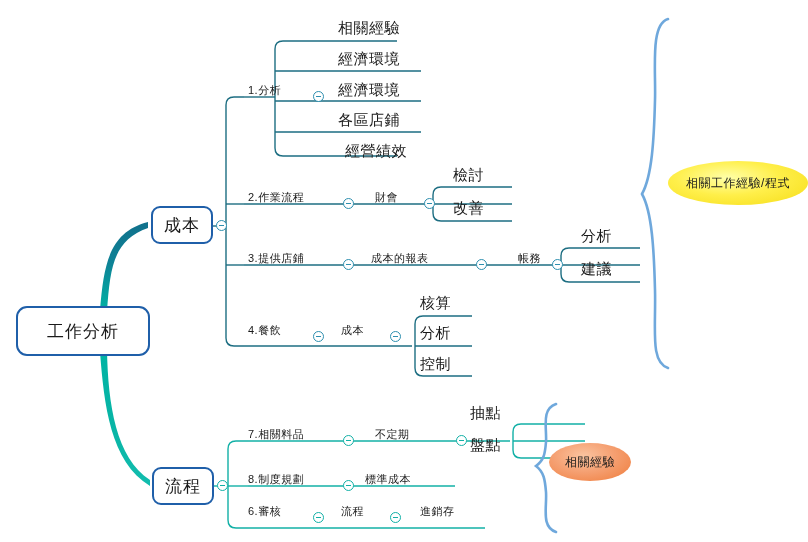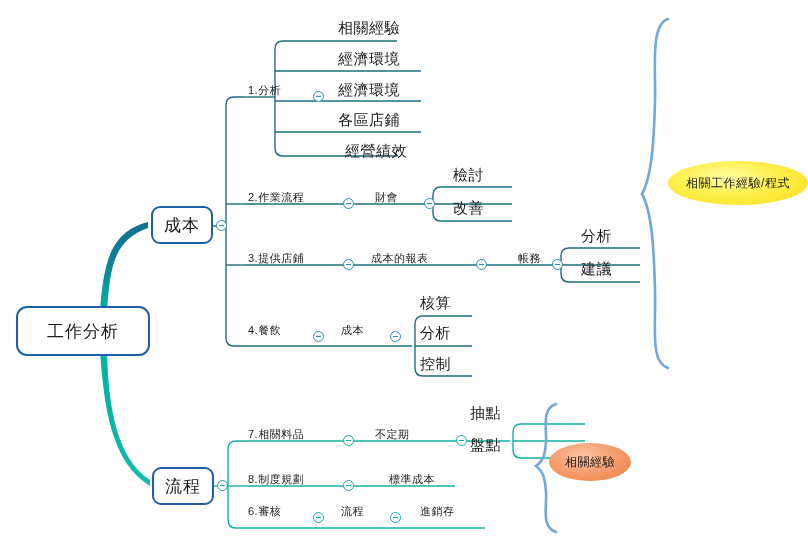--- a/index.html
+++ b/index.html
@@ -294,21 +294,21 @@
     <span>抽點</span>
   </div>
   <div class="lbl leaf" style="left:470px; top:437px;">
     <span>盤點</span>
   </div>
 
   <div class="lbl" style="left:248px; top:474px;">
     <span>8.制度規劃</span>
   </div>
   <div class="toggle teal" style="left:343px; top:480px;"></div>
-  <div class="lbl" style="left:389px; top:474px;">
+  <div class="lbl" style="left:365px; top:474px;">
     <span>標準成本</span>
   </div>
 
   <div class="lbl" style="left:248px; top:506px;">
     <span>6.審核</span>
   </div>
   <div class="toggle teal" style="left:313px; top:512px;"></div>
   <div class="lbl" style="left:341px; top:506px;">
     <span>流程</span>
   </div>

